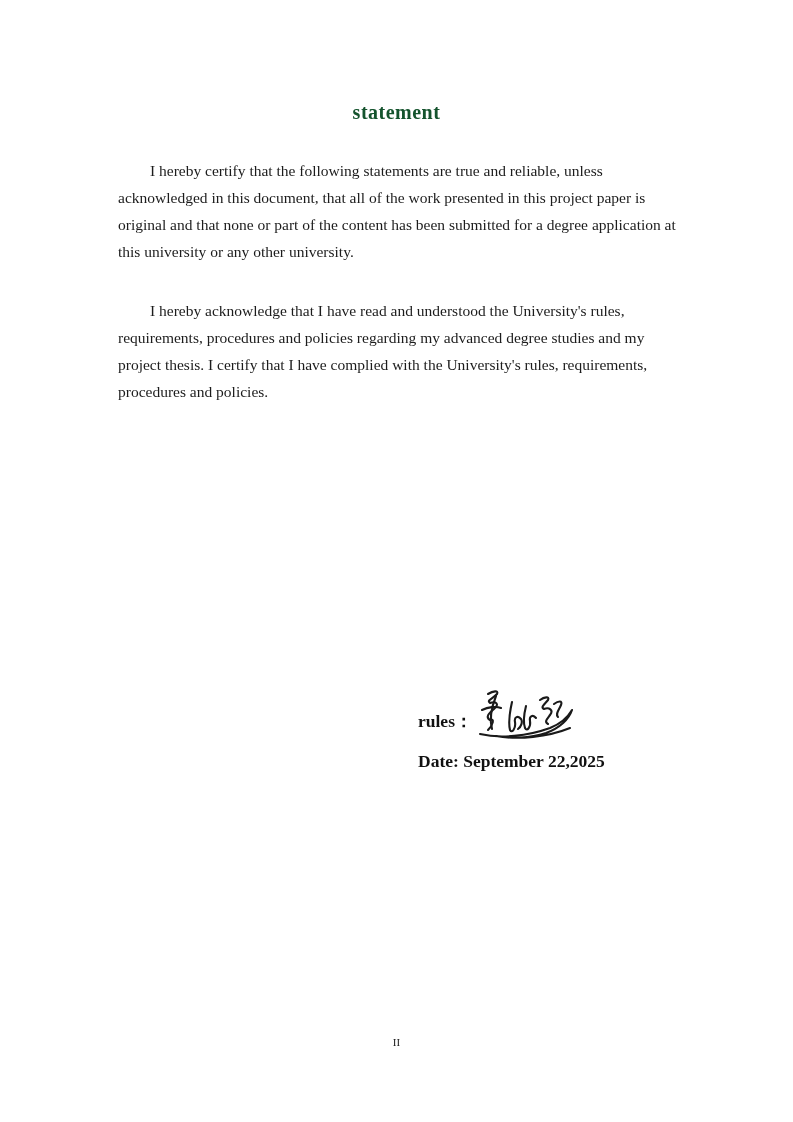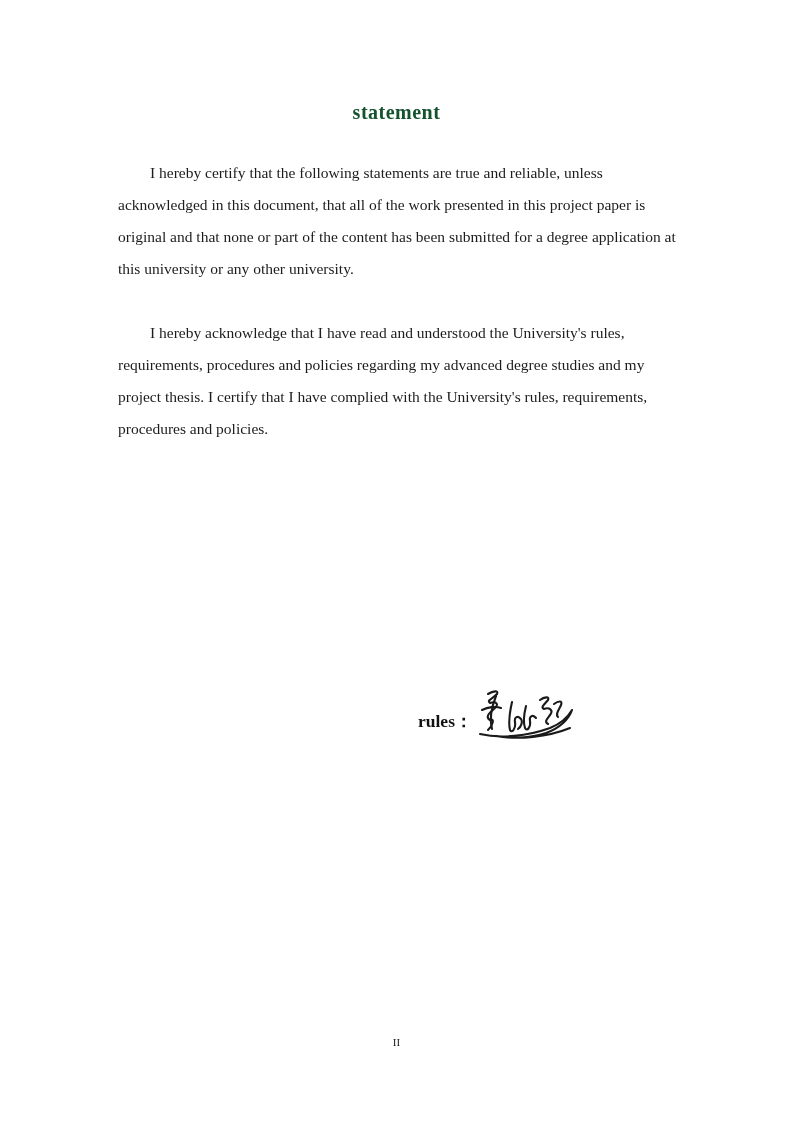--- a/index.html
+++ b/index.html
@@ -30,21 +30,21 @@
   }
   .content {
     position: absolute;
     left: 118px;
     top: 157px;
     width: 560px;
   }
   .content p {
     margin: 0 0 31.7px 0;
     font-size: 15.5px;
-    line-height: 32px;
+    line-height: 27px;
     text-indent: 32px;
     text-align: left;
     color: #1c1c1c;
   }
   .sign-name {
     position: absolute;
     left: 418px;
     top: 709px;
     font-size: 17.5px;
     font-weight: bold;
@@ -100,16 +100,17 @@
 
     <path d="M46,18 C44,27 42,38 44,46 C46,50 50,44 49,38 C48,33 52,31 55,35 C57,38 55,43 52,45"></path>
     <path d="M60,22 C58,30 57,38 59,44 C61,48 65,43 64,37 C63,32 67,30 70,34"></path>
 
     <path d="M74,16 C78,13 84,12 82,16 C79,20 74,23 78,25 C83,23 88,26 84,31 C81,35 78,38 82,40"></path>
     <path d="M88,20 C92,17 97,16 95,21 C93,26 89,30 92,33"></path>
 
     <path d="M14,50 C34,55 62,52 84,44 C94,40 102,33 106,26 C103,35 94,44 80,49 C64,54 44,55 30,52 C52,56 82,53 104,44"></path>
   </svg>
 
+  <div class="sign-date">Date: September 22,2025</div>
 
   <div class="footer-pagenum">II</div>
 
 </div>
 
 </body></html>

